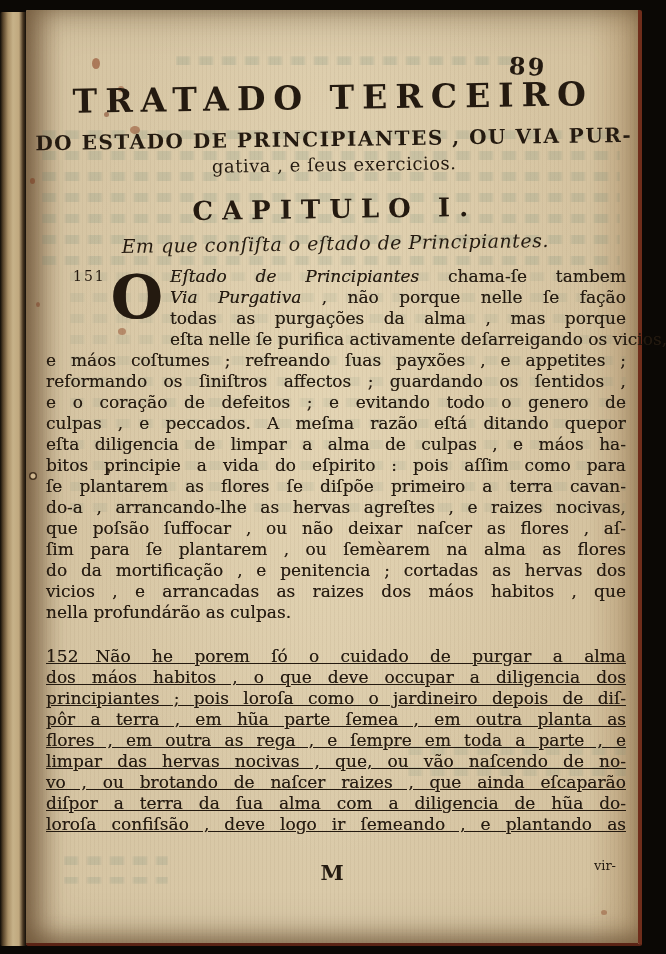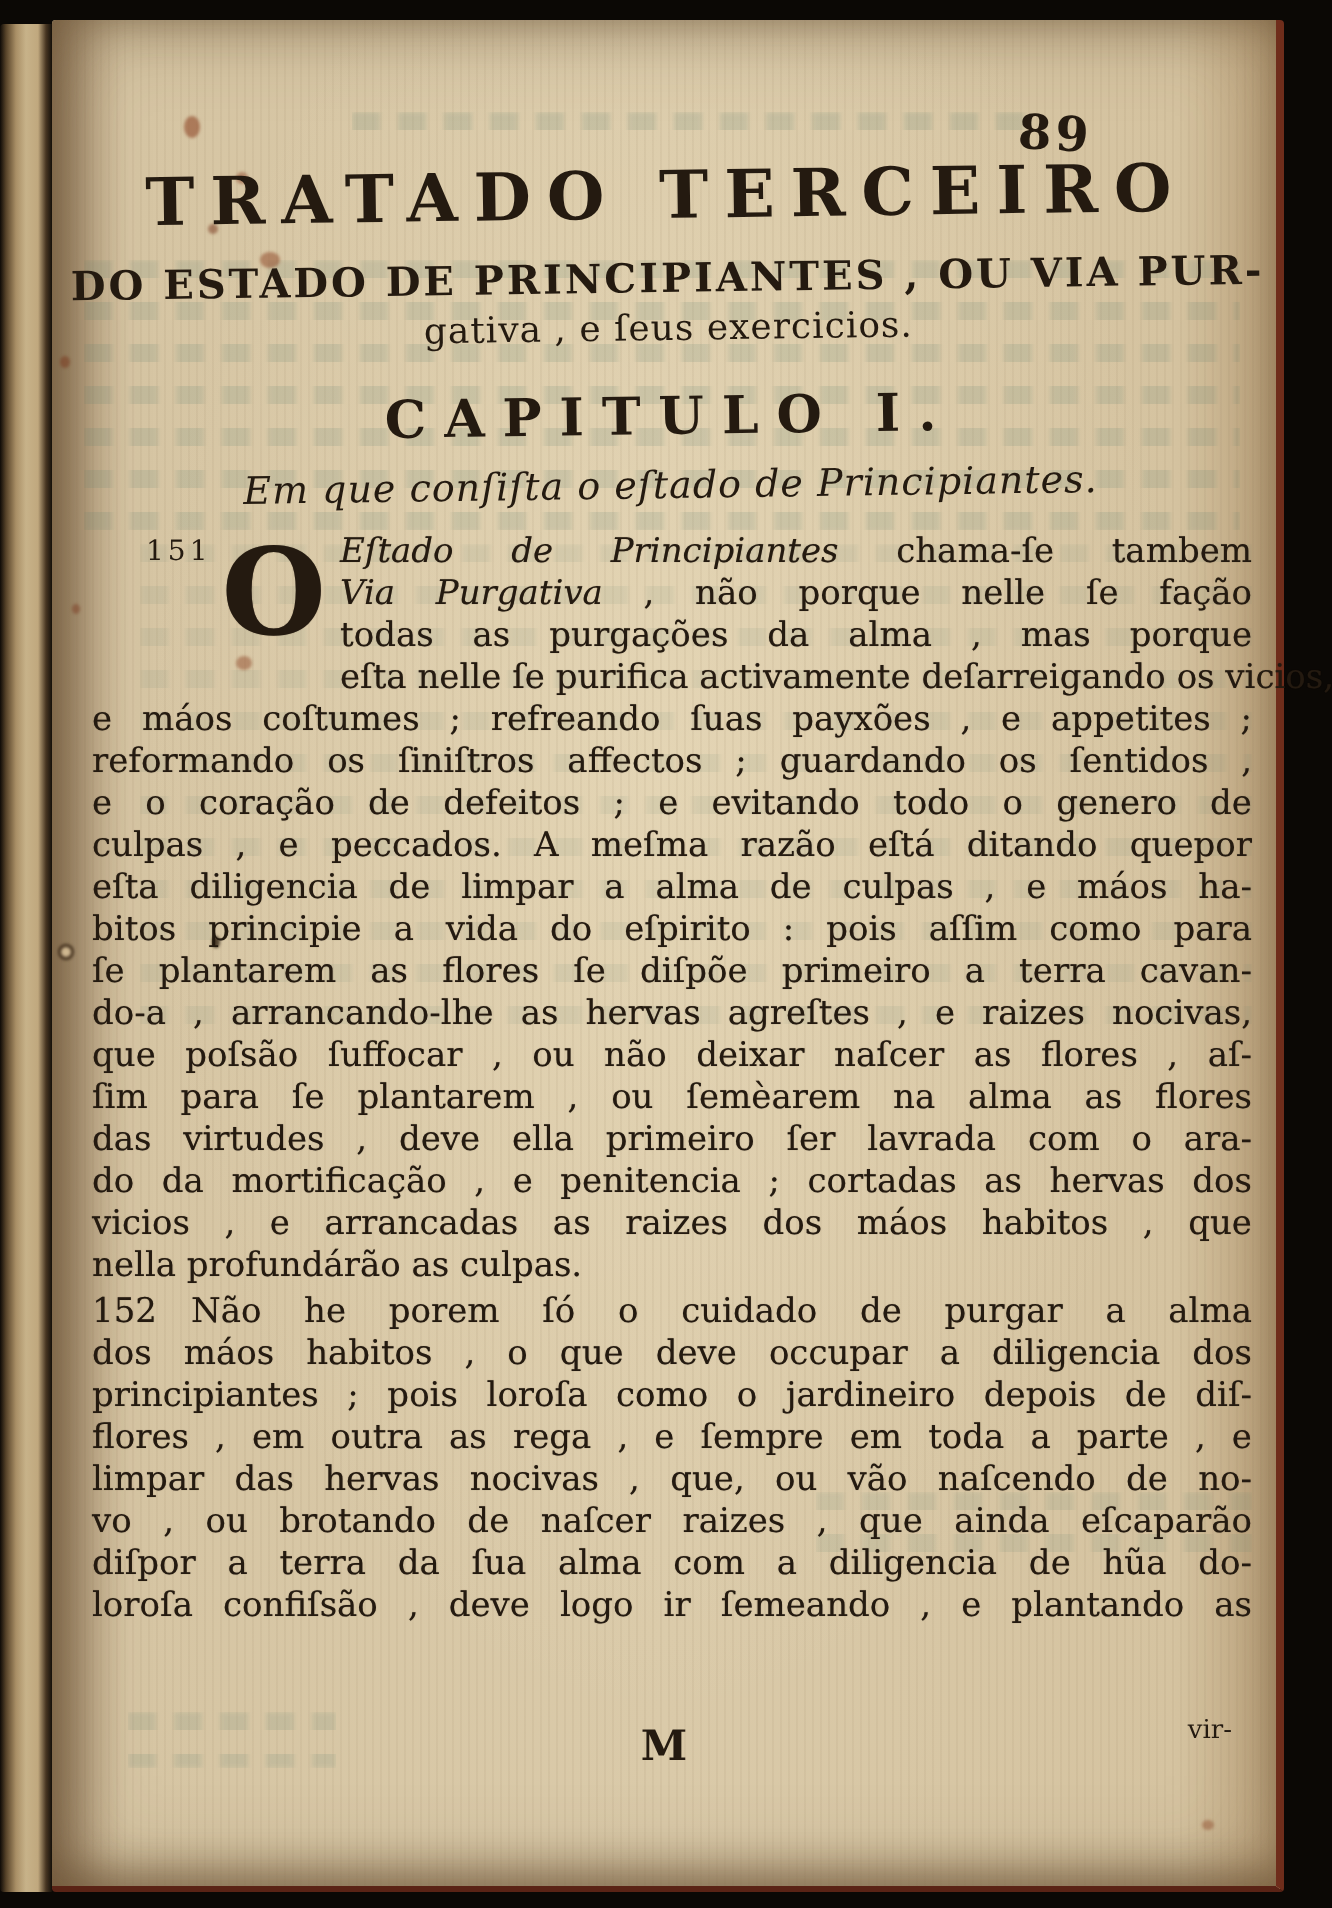--- a/index.html
+++ b/index.html
@@ -54,21 +54,21 @@
   .pageno{position:absolute;top:42px;right:92px;font-size:24px;font-weight:bold;transform:rotate(3deg);letter-spacing:2px;}
   .header{position:absolute;left:0;right:0;top:0;transform:rotate(-0.8deg);text-align:center;}
   .h-title{position:absolute;left:0;right:0;top:68px;font-size:33px;font-weight:bold;letter-spacing:8px;white-space:nowrap;}
   .h-sub1{position:absolute;left:0;right:0;top:117px;font-size:20px;font-weight:bold;letter-spacing:1.5px;white-space:nowrap;}
   .h-sub2{position:absolute;left:0;right:0;top:144px;font-size:18px;letter-spacing:.5px;}
   .h-chap{position:absolute;left:0;right:0;top:184px;font-size:26px;font-weight:bold;letter-spacing:9px;}
   .h-chapsub{position:absolute;left:0;right:0;top:222px;font-size:19px;font-style:italic;letter-spacing:.5px;}
 
   .para{position:absolute;left:20px;right:12px;font-size:17px;line-height:21px;text-shadow:0 0 .4px rgba(36,26,16,.55);}
   .para1{top:256px;}
-  .para2{top:636px;}
+  .para2{top:636px;text-decoration:underline;}
   .tline{text-align:justify;text-align-last:justify;height:21px;overflow:visible;white-space:nowrap;}
   .tline.last{text-align-last:left;}
   .paranum{position:absolute;left:47px;top:258px;font-size:14px;letter-spacing:2px;z-index:3;}
   .dropfloat{float:left;width:124px;height:64px;}
   .dropcap{display:block;text-align:right;padding-right:7px;font-size:60px;line-height:56px;font-weight:bold;margin-top:3px;}
   i{font-style:italic;}
 
   .sig{position:absolute;left:0;right:0;top:850px;text-align:center;font-size:21px;font-weight:bold;z-index:2;}
   .catchword{position:absolute;right:22px;top:848px;font-size:13px;z-index:2;}
 </style>
@@ -122,30 +122,30 @@
         <div class="tline">e máos coſtumes ; refreando ſuas payxões , e appetites ;</div>
         <div class="tline">reformando os ſiniſtros affectos ; guardando os ſentidos ,</div>
         <div class="tline">e o coração de defeitos ; e evitando todo o genero de</div>
         <div class="tline">culpas , e peccados. A meſma razão eſtá ditando quepor</div>
         <div class="tline">eſta diligencia de limpar a alma de culpas , e máos ha-</div>
         <div class="tline">bitos principie a vida do eſpirito : pois aſſim como para</div>
         <div class="tline">ſe plantarem as flores ſe diſpõe primeiro a terra cavan-</div>
         <div class="tline">do-a , arrancando-lhe as hervas agreſtes , e raizes nocivas,</div>
         <div class="tline">que poſsão ſuffocar , ou não deixar naſcer as flores , aſ-</div>
         <div class="tline">ſim para ſe plantarem , ou ſemèarem na alma as flores</div>
-        <div class="tline">das virtudes , deve ella primeiro ſer lavrada com o ara-</div>
         <div class="tline">do da mortificação , e penitencia ; cortadas as hervas dos</div>
         <div class="tline">vicios , e arrancadas as raizes dos máos habitos , que</div>
         <div class="tline last">nella profundárão as culpas.</div>
       </div>
 
       <div class="para para2">
         <div class="tline">152  Não he porem ſó o cuidado de purgar a alma</div>
         <div class="tline">dos máos habitos , o que deve occupar a diligencia dos</div>
         <div class="tline">principiantes ; pois loroſa como o jardineiro depois de diſ-</div>
+        <div class="tline">pôr a terra , em hũa parte ſemea , em outra planta as</div>
         <div class="tline">flores , em outra as rega , e ſempre em toda a parte , e</div>
         <div class="tline">limpar das hervas nocivas , que, ou vão naſcendo de no-</div>
         <div class="tline">vo , ou brotando de naſcer raizes , que ainda eſcaparão</div>
         <div class="tline">diſpor a terra da ſua alma com a diligencia de hũa do-</div>
         <div class="tline">loroſa confiſsão , deve logo ir ſemeando , e plantando as</div>
       </div>
 
       <div class="sig">M</div>
       <div class="catchword">vir-</div>
     </div>

